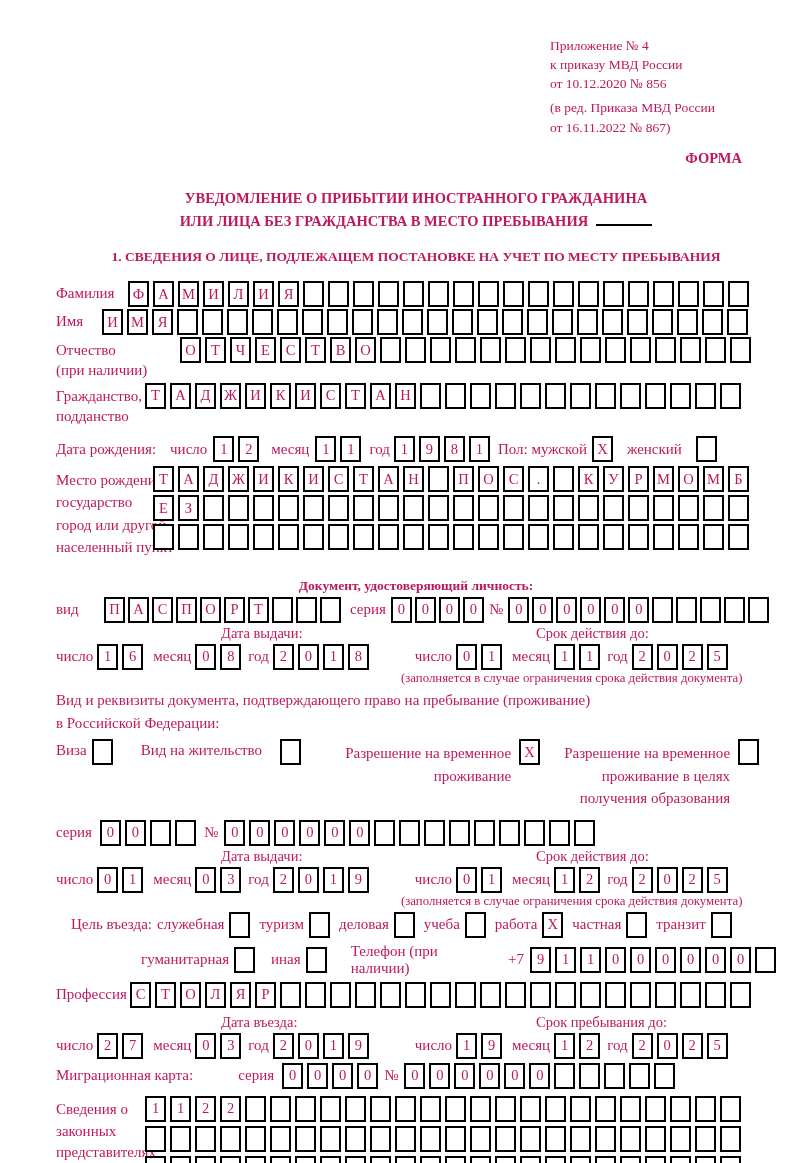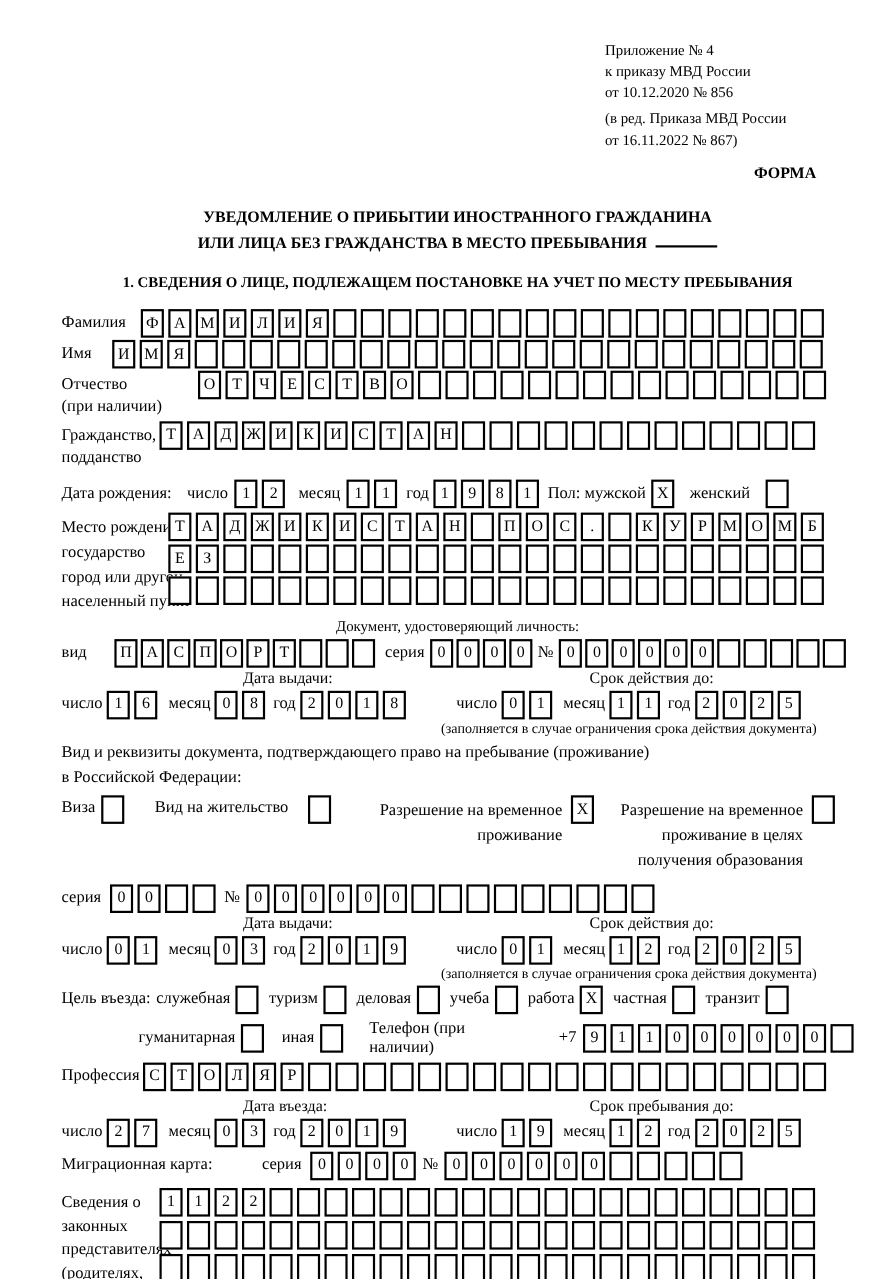--- a/index.html
+++ b/index.html
@@ -1,17 +1,17 @@
 <!DOCTYPE html>
 <html><head>
 <meta charset="utf-8">
 <style>
   html,body { margin:0; padding:0; background:#888; }
   .page {
-    width:800px; height:1163px; background:#ffffff; color:#000000;
+    width:800px; height:1163px; background:#ffffff; color:#be185d;
     font-family:"Liberation Serif","DejaVu Serif",serif;
     position:relative; box-sizing:border-box;
     padding:36px 24px 0 56px; margin:0 auto;
     overflow:hidden;
   }
   .appendix { margin-left:494px; font-size:13.5px; line-height:1.42; }
   .appendix .gap { height:5px; }
   .forma { text-align:right; margin:13px 34px 0 0; font-weight:bold; font-size:14.5px; }
   .title { text-align:center; font-weight:bold; font-size:14.5px; margin-top:20px; line-height:1.6; }
   .blank-line { display:inline-block; width:56px; border-bottom:2px solid #000; height:13px; margin-left:8px; }
@@ -23,32 +23,32 @@
   .lbl-stack { flex:none; display:flex; flex-direction:column; line-height:1.35; padding-top:3px; }
   .strip { display:flex; gap:4px; flex:none; flex-wrap:nowrap; }
   .strip.g3 { gap:3px; }
   .cbox {
     width:21px; height:26px; border:2px solid #000; box-sizing:border-box;
     display:flex; align-items:center; justify-content:center;
     font-size:14.5px; flex:none; background:#fff;
   }
   .stack { display:flex; flex-direction:column; gap:3px; }
   .stack4 { display:flex; flex-direction:column; gap:4px; }
-  .center-head { text-align:center; font-weight:normal; font-size:13.5px; margin:4px 0 3px; }
+  .center-head { text-align:center; font-weight:bold; font-size:13.5px; margin:20px 0 3px; }
   .dlabels { position:relative; height:19px; font-size:14.5px; }
   .dlabels .l1 { position:absolute; left:165px; }
   .dlabels .l2 { position:absolute; left:480px; }
   .drow { display:flex; align-items:center; margin-bottom:1px; }
   .drow .w { padding:0 4px 0 0; }
   .drow .sp { width:46px; flex:none; }
   .note { font-size:12.8px; margin:0 0 3px 345px; }
   .intro { font-size:15px; line-height:1.55; }
   .opt-row { display:flex; align-items:flex-start; margin:4px 0 10px; }
   .opt-label { text-align:right; line-height:1.5; }
-  .purpose-row { display:flex; align-items:center; flex-wrap:nowrap; }
+  .purpose-row { display:flex; align-items:center; flex-wrap:nowrap;margin-left:15px; }
   .purpose-row .w { margin-right:5px; }
   .purpose-row .pair { display:flex; align-items:center; margin-right:9px; }
 </style>
 </head>
 <body>
 
 <div class="page">
 
   <div class="appendix">
     <div>Приложение № 4</div>

